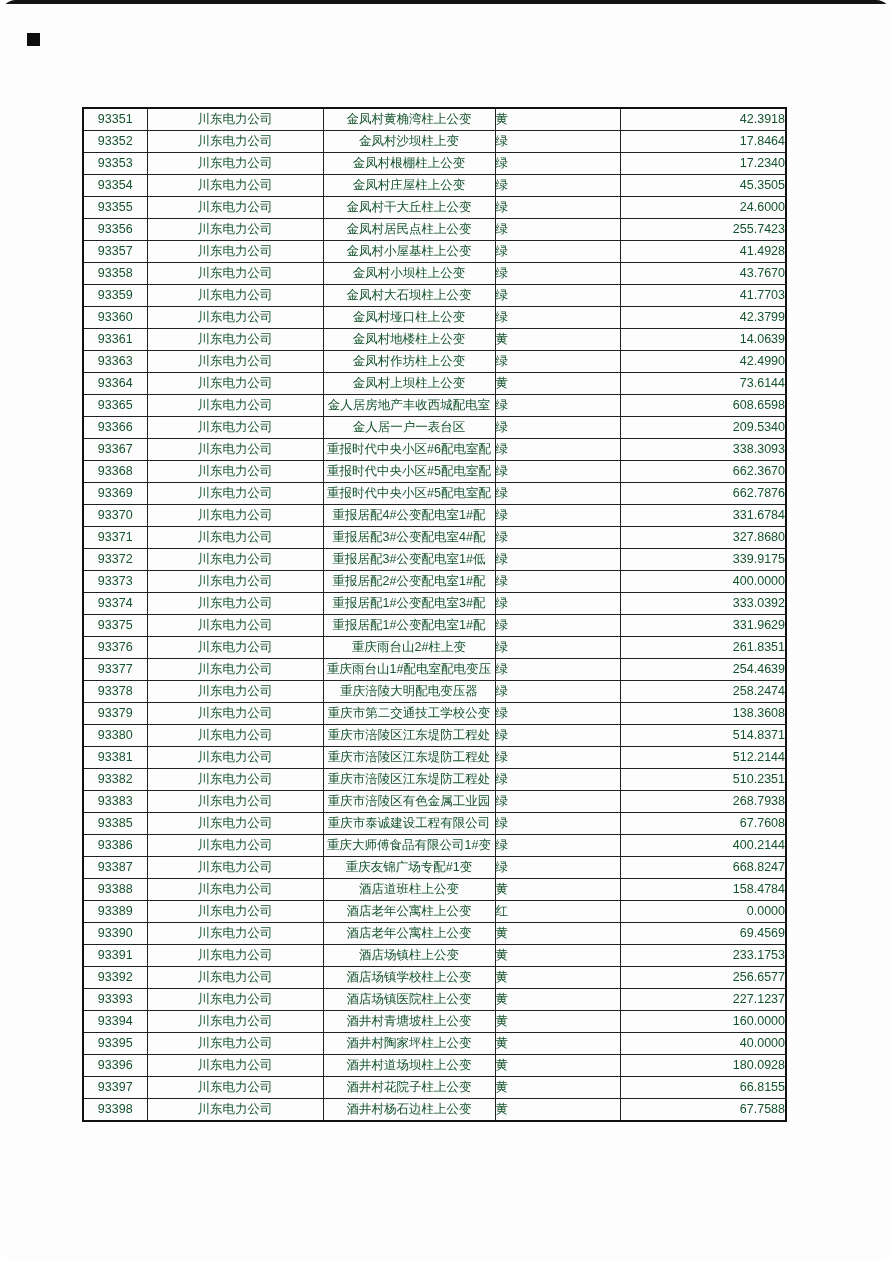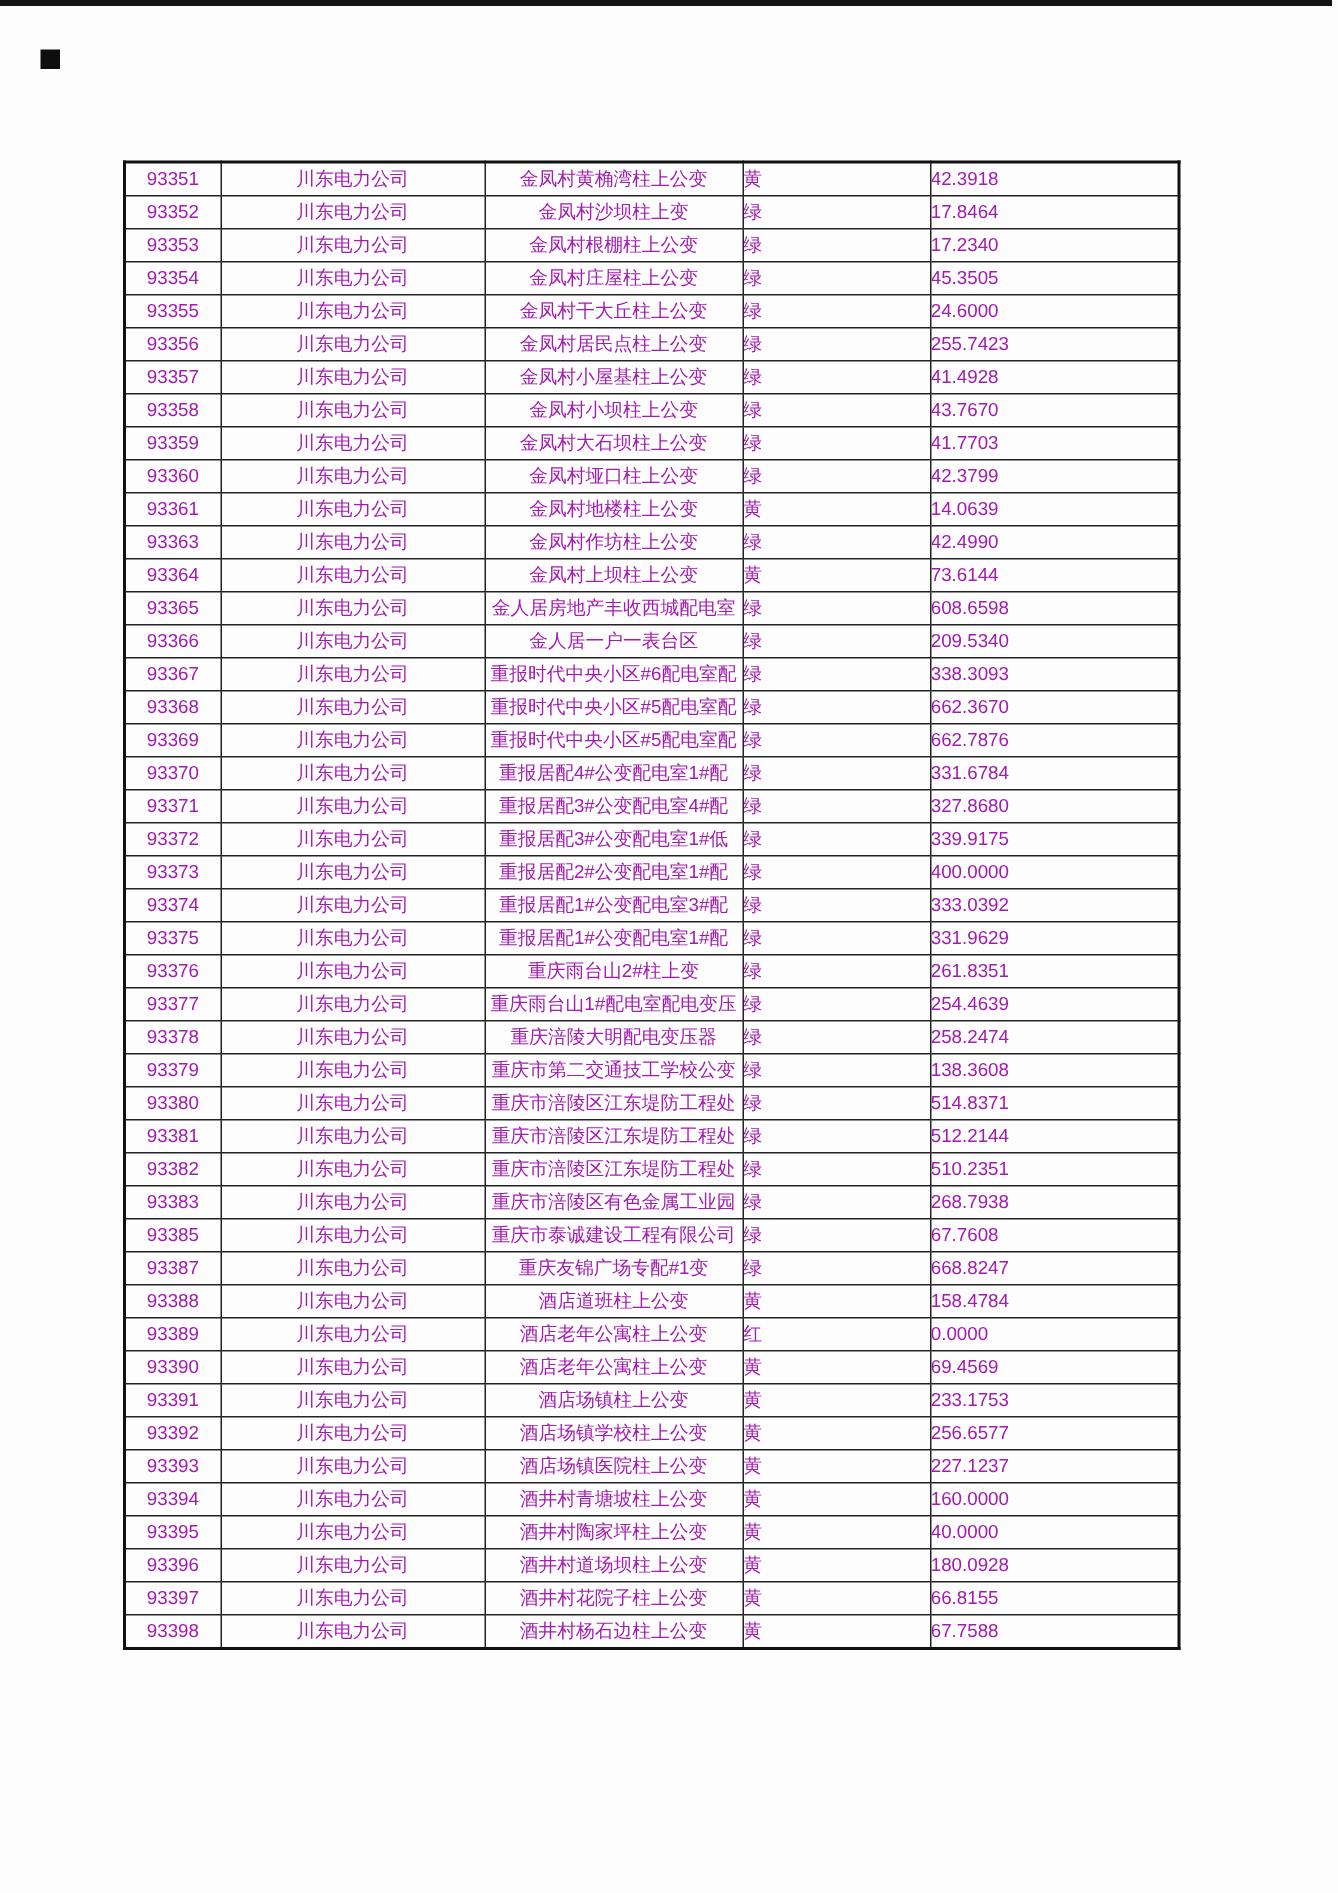--- a/index.html
+++ b/index.html
@@ -7,21 +7,22 @@
     padding: 0;
     background: #ffffff;
   }
   .page {
     position: relative;
     width: 892px;
     height: 1262px;
     background: #fdfdfd;
     overflow: hidden;
     font-family: "Liberation Sans", "DejaVu Sans", sans-serif;
-    color: #a21caf;
+    color: #14532d;
+    border-radius: 16px;
   }
   .top-bar {
     position: absolute;
     top: 0;
     left: 0;
     width: 888px;
     height: 4px;
     background: #141414;
   }
   .corner-mark {
@@ -49,21 +50,21 @@
     vertical-align: middle;
     white-space: nowrap;
     overflow: hidden;
     font-size: 12.5px;
     line-height: 21px;
   }
   td.col-id     { width: 64px;  text-align: center; font-size: 13px; }
   td.col-company{ width: 176px; text-align: center; padding-left: 4px; }
   td.col-station{ width: 172px; text-align: center; padding-left: 3px; }
   td.col-status { width: 125px; text-align: left; padding-left: 4px; }
-  td.col-value  { width: 166px; text-align: left; font-size: 13px; }
+  td.col-value  { width: 166px; text-align: right; font-size: 13px; }
 </style>
 </head>
 <body>
 
 <div class="page">
   <div class="top-bar"></div>
   <div class="corner-mark"></div>
   <table class="data-table">
     <tbody>
         <tr>
@@ -291,20 +292,27 @@
           <td class="col-value">268.7938</td>
         </tr>
         <tr>
           <td class="col-id">93385</td>
           <td class="col-company">川东电力公司</td>
           <td class="col-station">重庆市泰诚建设工程有限公司</td>
           <td class="col-status">绿</td>
           <td class="col-value">67.7608</td>
         </tr>
         <tr>
+          <td class="col-id">93386</td>
+          <td class="col-company">川东电力公司</td>
+          <td class="col-station">重庆大师傅食品有限公司1#变</td>
+          <td class="col-status">绿</td>
+          <td class="col-value">400.2144</td>
+        </tr>
+        <tr>
           <td class="col-id">93387</td>
           <td class="col-company">川东电力公司</td>
           <td class="col-station">重庆友锦广场专配#1变</td>
           <td class="col-status">绿</td>
           <td class="col-value">668.8247</td>
         </tr>
         <tr>
           <td class="col-id">93388</td>
           <td class="col-company">川东电力公司</td>
           <td class="col-station">酒店道班柱上公变</td>

